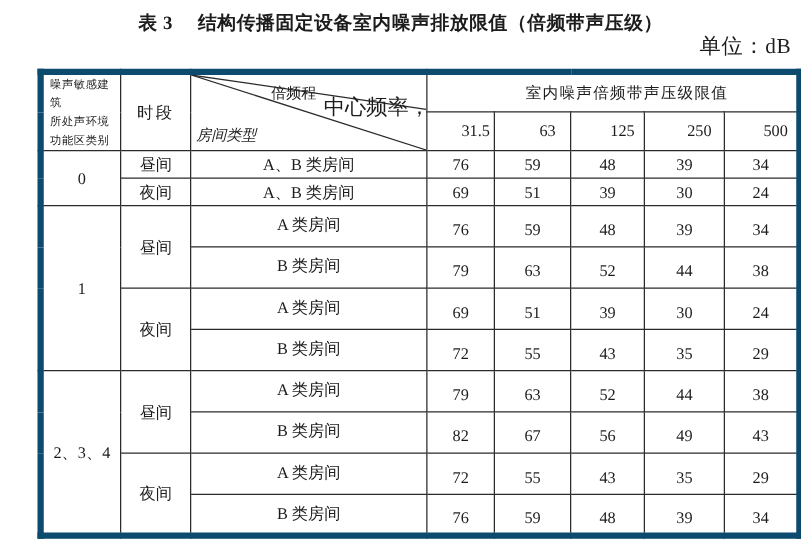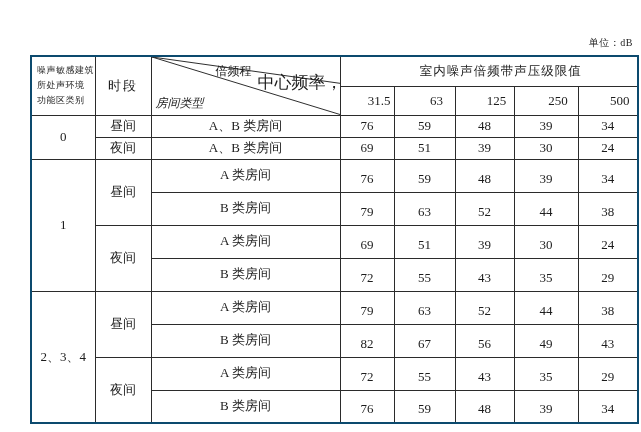--- a/index.html
+++ b/index.html
@@ -14,29 +14,29 @@
   .page { position: absolute; inset: 0; background: #ffffff; }
 
   .title {
     position: absolute; top: 9px; left: 0; width: 100%;
     text-align: center; font-size: 15px; font-weight: bold;
     letter-spacing: 0.5px; white-space: nowrap;
   }
   .title .t-prefix { margin-right: 20px; }
 
   .unit {
-    position: absolute; top: 36px; right: 8px;
-    font-size: 10px; letter-spacing: 0.5px;
+    position: absolute; top: 25px; right: 8px;
+    font-size: 17px; letter-spacing: 0.5px;
   }
 
   table.limits-table {
     position: absolute; left: 30px; top: 55px;
     border-collapse: collapse; table-layout: fixed;
     width: 607px;
-    border: 2px solid #0c4a6e;
+    border: 5px solid #0c4a6e;
   }
   td {
     border: 1px solid #2b2b2b;
     text-align: center; vertical-align: middle;
     font-size: 13px; padding: 0;
     overflow: hidden;
   }
   tr.r-h1 { height: 30px; }
   tr.r-h2 { height: 29px; }
   tr.r-s  { height: 22px; }
@@ -57,20 +57,23 @@
   .diag .diag-l3 { position: absolute; left: 4px; bottom: 3px; font-size: 12px; font-style: italic; }
 
   td.room-tall { vertical-align: top; padding-top: 6px; }
   td.val-tall  { padding-top: 6px; }
 </style>
 </head>
 <body>
 
 <div class="page">
 
+  <div class="title">
+    <span class="t-prefix">表 3</span><span>结构传播固定设备室内噪声排放限值（倍频带声压级）</span>
+  </div>
 
   <div class="unit">单位：dB</div>
 
   <table class="limits-table">
     <colgroup>
       <col style="width:64px">
         <col style="width:56px">
         <col style="width:189px">
       <col style="width:54px">
         <col style="width:61px">

